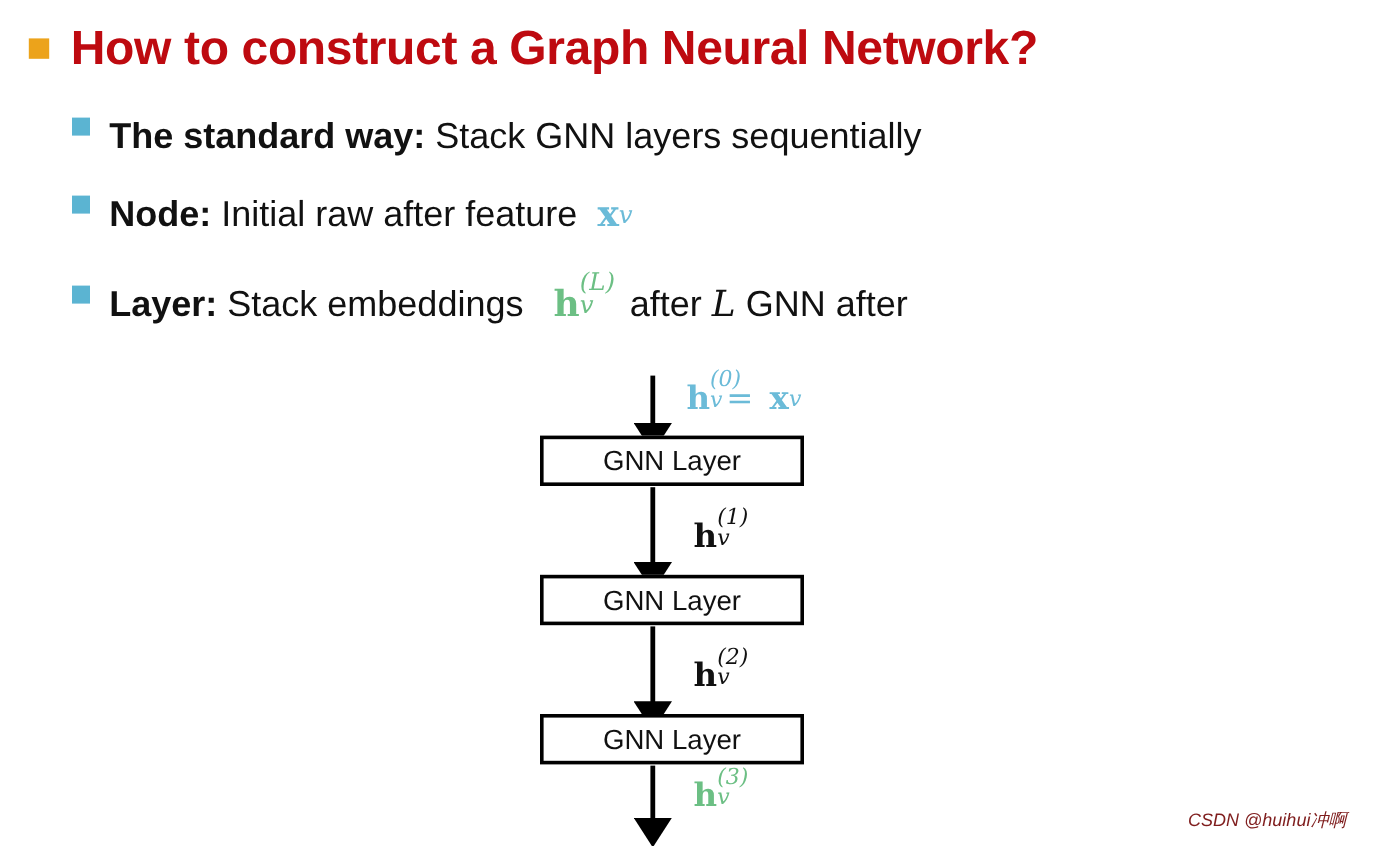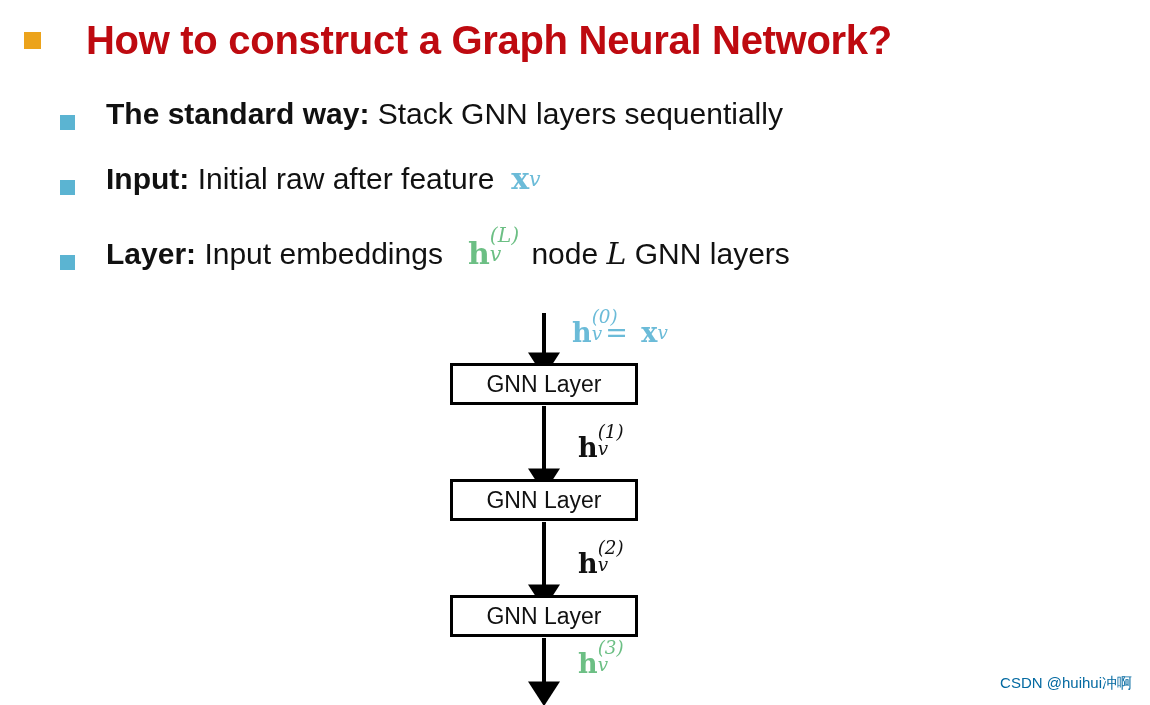--- a/index.html
+++ b/index.html
@@ -30,30 +30,28 @@
     background: #ECA31B;
     margin-right: 18px;
     flex: none;
   }
   .title-text {
     color: #BE0A10;
     font-size: 40px;
     font-weight: bold;
     letter-spacing: -0.3px;
     white-space: nowrap;
-    margin-left: 27px;
   }
 
   
   .sub-row {
     position: absolute;
     display: flex;
-    align-items: flex-end;
-    white-space: nowrap;
-    gap: 15px;
+    align-items: flex-start;
+    white-space: nowrap;
   }
   .sub-row.r1 { left: 60px; top: 98px; }
   .sub-row.r2 { left: 60px; top: 163px; }
   .sub-row.r3 { left: 60px; top: 238px; }
 
   .bullet-sub {
     width: 15px;
     height: 15px;
     background: #5BB4D2;
     margin-right: 16px;
@@ -128,21 +126,21 @@
     position: absolute;
     left: 0;
     top: 0;
     width: 1150px;
     height: 705px;
     pointer-events: none;
   }
   .gnn-box {
     position: absolute;
     left: 450px;
-    width: 188px;
+    width: 220px;
     height: 42px;
     border: 3px solid #000000;
     background: #ffffff;
     box-sizing: border-box;
     display: flex;
     align-items: center;
     justify-content: center;
     font-size: 23px;
     color: #111111;
     font-family: "Liberation Sans", sans-serif;
@@ -163,49 +161,50 @@
 
   .eqsign {
     font-family: "DejaVu Serif", serif;
     font-weight: normal;
     padding: 0 6px;
   }
 
   
   .watermark {
     position: absolute;
-    right: 18px;
+    right: 28px;
     bottom: 12px;
     font-size: 15px;
-    color: #0369a1;
+    color: #7f1d1d;
     font-family: "Liberation Sans", sans-serif;
     white-space: nowrap;
+    font-style: italic;
   }
 </style>
 </head>
 <body>
 
 <div class="title-row">
   <span class="bullet-title"></span>
   <span class="title-text">How to construct a Graph Neural Network?</span>
 </div>
 
 <div class="sub-row r1">
   <span class="bullet-sub"></span>
   <span class="sub-text"><b>The standard way:</b><span>&nbsp;</span><span>Stack GNN layers sequentially</span></span>
 </div>
 
 <div class="sub-row r2">
   <span class="bullet-sub"></span>
-  <span class="sub-text"><b>Input:</b><span>&nbsp;</span><span>Initial raw after feature</span><span>&nbsp;&nbsp;</span><span class="xsym blue"><span class="base">x</span><span class="sub">v</span></span></span>
+  <span class="sub-text"><b>Node:</b><span>&nbsp;</span><span>Initial raw after feature</span><span>&nbsp;&nbsp;</span><span class="xsym blue"><span class="base">x</span><span class="sub">v</span></span></span>
 </div>
 
 <div class="sub-row r3">
   <span class="bullet-sub"></span>
-  <span class="sub-text"><b>Layer:</b><span>&nbsp;</span><span>Input embeddings</span><span>&nbsp;&nbsp;&nbsp;</span><span class="hsym green"><span class="base">h</span><span class="sup">(L)</span><span class="sub">v</span></span><span>&nbsp;&nbsp;&nbsp;&nbsp;&nbsp;</span><span>node</span><span>&nbsp;</span><span class="mi">L</span><span>&nbsp;</span><span>GNN layers</span></span>
+  <span class="sub-text"><b>Layer:</b><span>&nbsp;</span><span>Stack embeddings</span><span>&nbsp;&nbsp;&nbsp;</span><span class="hsym green"><span class="base">h</span><span class="sup">(L)</span><span class="sub">v</span></span><span>&nbsp;&nbsp;&nbsp;&nbsp;&nbsp;</span><span>after</span><span>&nbsp;</span><span class="mi">L</span><span>&nbsp;</span><span>GNN after</span></span>
 </div>
 
 <svg id="diagram" viewBox="0 0 1150 705" width="1150" height="705" xmlns="http://www.w3.org/2000/svg">
   <defs>
     <marker id="arrowhead" markerWidth="7" markerHeight="8" refX="2.4" refY="4" orient="auto" markerUnits="strokeWidth">
       <path d="M0,0 L0,8 L6.2,4 z" fill="#000000"></path>
     </marker>
   </defs>
 
   <line x1="544" y1="313" x2="544" y2="362" stroke="#000000" stroke-width="4" marker-end="url(#arrowhead)"></line>

